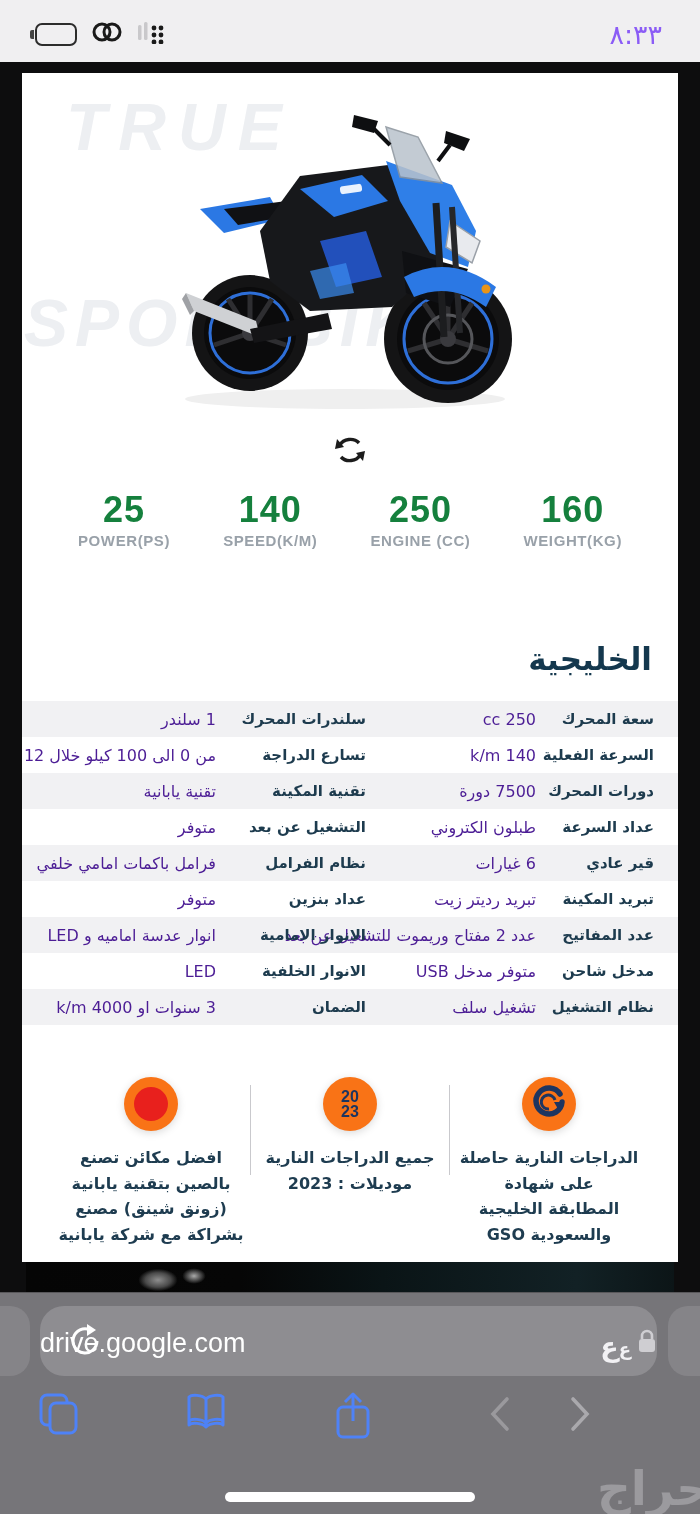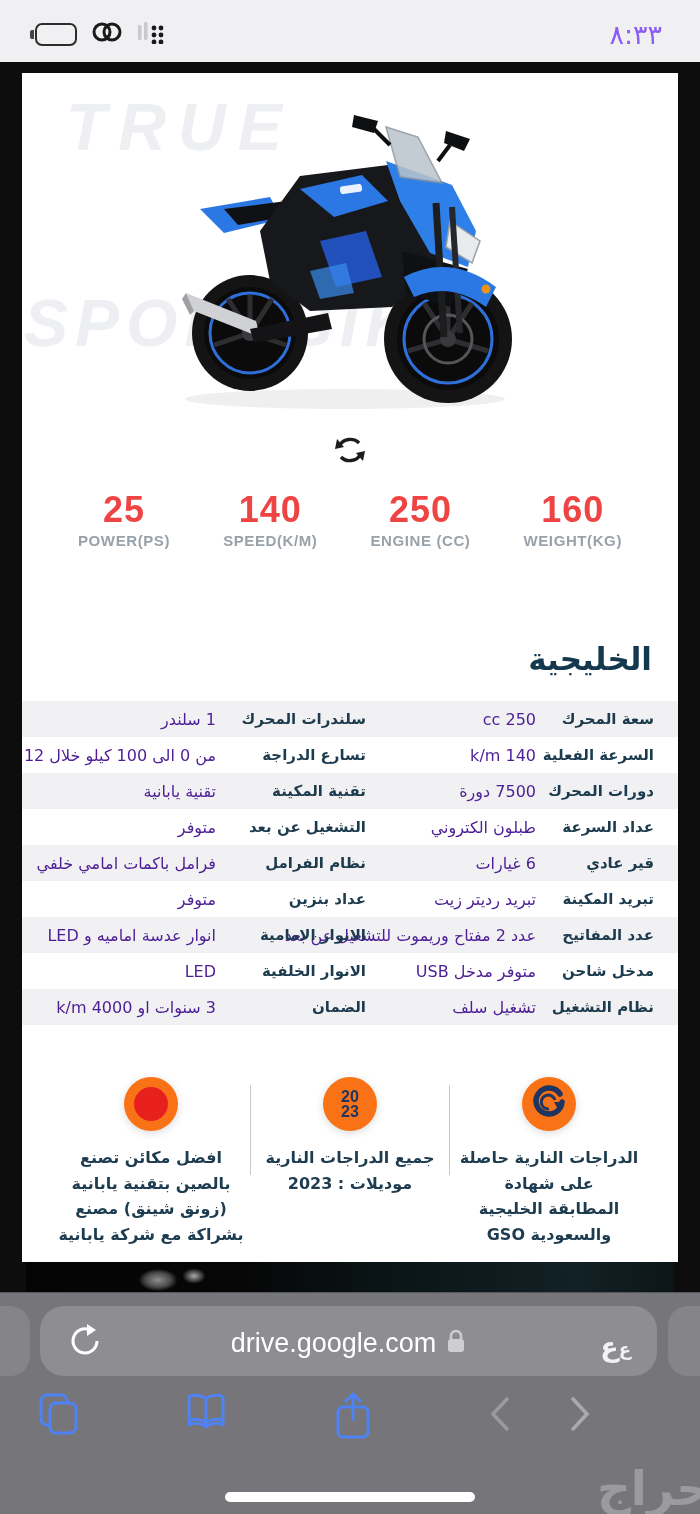--- a/index.html
+++ b/index.html
@@ -28,21 +28,21 @@
   .hero { position:relative; height:400px; }
   .wm { position:absolute; font-style:italic; font-weight:800; color:#edeff2; white-space:nowrap; z-index:1;
         font-family:"Liberation Sans","DejaVu Sans",sans-serif; }
   .wm1 { top:16px; left:44px; font-size:66px; letter-spacing:12px; }
   .wm2 { top:212px; left:2px; font-size:66px; letter-spacing:7px; }
   .bike { position:absolute; top:8px; left:128px; z-index:2; }
   .rotate360 { position:absolute; top:362px; left:50%; transform:translateX(-50%); z-index:3; }
   
   .stats { display:flex; justify-content:space-between; padding:16px 56px 0 56px; }
   .stat { text-align:center; min-width:86px; }
-  .stat-num { font-size:36px; font-weight:800; color:#ef4444; letter-spacing:1px;
+  .stat-num { font-size:36px; font-weight:800; color:#15803d; letter-spacing:1px;
               font-family:"Liberation Sans","DejaVu Sans",sans-serif; }
   .stat-label { font-size:15px; font-weight:600; color:#99a1a9; letter-spacing:.6px; margin-top:1px;
               font-family:"Liberation Sans","DejaVu Sans",sans-serif; }
   
   .specs-title { margin:92px 26px 0 0; text-align:right; font-size:31px; font-weight:800; color:#14384e; direction:rtl; }
   .spec-table { margin-top:24px; direction:rtl; }
   .spec-row { display:grid; grid-template-columns:118px 170px 150px 1fr; align-items:center;
               height:36px; padding:0 24px; }
   .spec-row:nth-child(odd) { background:#f1f1f3; }
   .sl { font-size:15px; font-weight:800; color:#1d3b4e; white-space:nowrap; }
@@ -69,21 +69,21 @@
   .safari { position:absolute; left:0; bottom:0; width:700px; height:222px; background:#767579;
             border-top:1px solid rgba(0,0,0,.25); z-index:40; }
   .addr-row { position:absolute; top:13px; left:0; width:700px; height:70px; }
   .side-pill { position:absolute; top:0; height:70px; background:#85848880; background:#858488; }
   .side-pill.left { left:0; width:30px; border-radius:0 20px 20px 0; }
   .side-pill.right { right:0; width:32px; border-radius:20px 0 0 20px; }
   .addr-pill { position:absolute; left:40px; right:43px; top:0; height:70px;
                background:#8e8d91; border-radius:24px; }
   .refresh-btn { position:absolute; left:26px; top:15px; width:40px; height:40px; }
   .addr-center { position:absolute; left:0; right:0; top:0; height:74px;
-                 display:flex; align-items:center; justify-content:center; gap:10px; }
+                 display:flex; align-items:center; justify-content:space-between; gap:10px; }
   .addr-url { font-size:27px; color:#ffffff; font-family:"Liberation Sans","DejaVu Sans",sans-serif; }
   .aa-btn { position:absolute; right:26px; top:14px; height:42px; display:flex; align-items:flex-end; color:#f2f1f4; }
   .aa-big { font-size:27px; font-weight:700; line-height:1.1; }
   .aa-small { font-size:18px; font-weight:700; line-height:1.4; }
   .toolbar { position:absolute; top:96px; left:0; width:700px; height:60px; }
   .tb-btn { position:absolute; top:2px; }
   .home-indicator { position:absolute; bottom:12px; left:225px; width:250px; height:10px;
                     border-radius:5px; background:#ffffff; }
   .haraj { position:absolute; right:-10px; bottom:-2px; font-size:47px; font-weight:800;
            color:#9b9a9e; direction:rtl; letter-spacing:-1px; }

